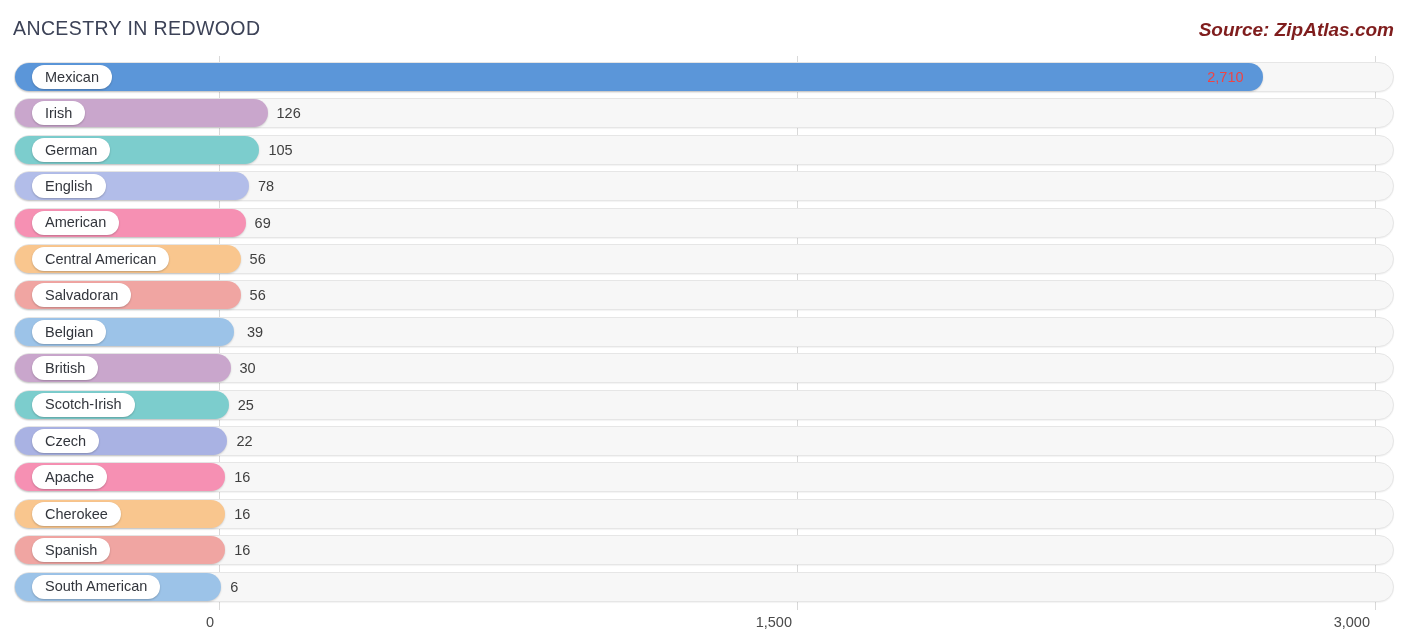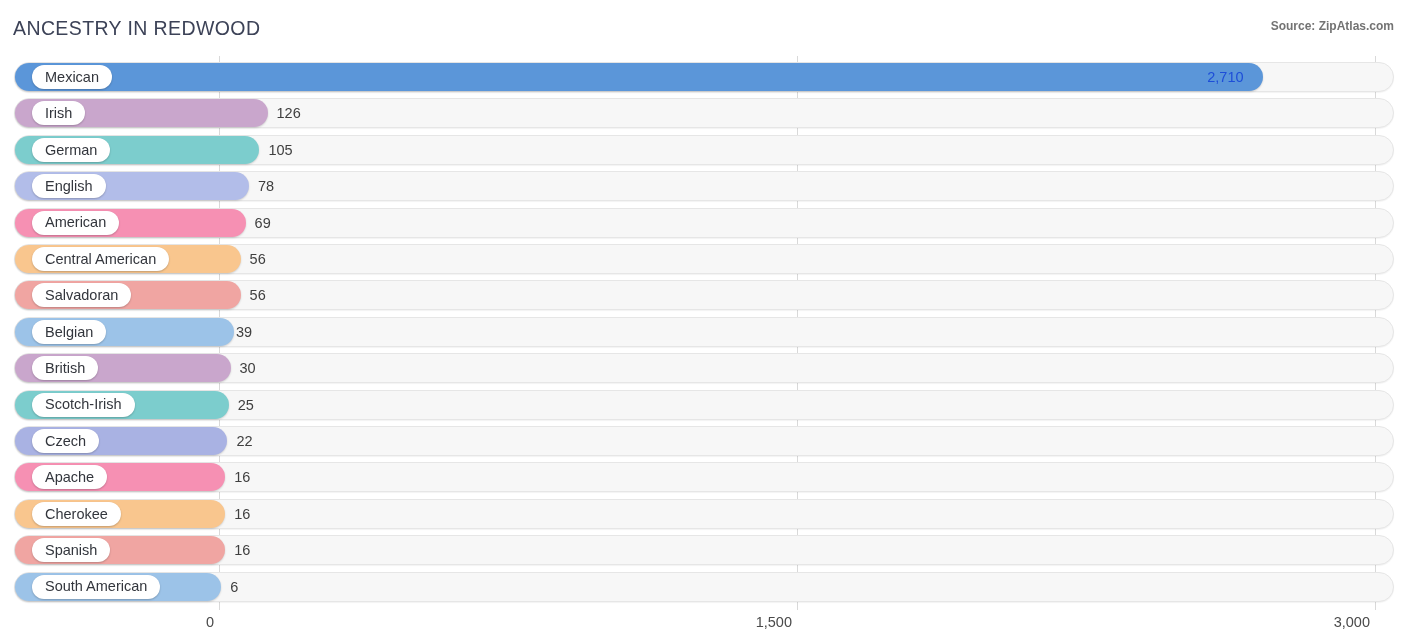--- a/index.html
+++ b/index.html
@@ -22,23 +22,24 @@
     left: 13px; top: 17px;
     font-size: 19.5px;
     letter-spacing: 0.4px;
     color: #3c4257;
     font-weight: 400;
     white-space: nowrap;
   }
   #source-note {
     position: absolute;
     right: 12px; top: 19px;
-    font-size: 12px;
+    font-size: 19px;
+    font-style: italic;
     font-weight: bold;
-    color: #737373;
+    color: #7f1d1d;
     white-space: nowrap;
   }
 
   
   #plot {
     position: absolute;
     left: 0; top: 56px;
     width: 1406px; height: 550px;
   }
   #gridlines { position: absolute; inset: 0; pointer-events: none; }
@@ -96,21 +97,21 @@
     display: flex; align-items: center;
     font-size: 14.5px;
     color: #3f3f3f;
     white-space: nowrap;
   }
   .value-in {
     position: absolute;
     top: 0; height: 30px;
     display: flex; align-items: center;
     font-size: 14.5px;
-    color: #1d4ed8;
+    color: #ef4444;
     white-space: nowrap;
   }
 
   
   #axis { position: absolute; left: 0; top: 606px; width: 1406px; height: 38px; }
   .tick-label {
     position: absolute;
     top: 8px;
     font-size: 14.5px;
     color: #4a4a4a;
@@ -189,21 +190,21 @@
             <span class="pill-label">Salvadoran</span>
           </div>
           <div class="value-out" style="left: 249.579px;">56</div>
         </div>
         <div class="row" style="top: 260.8px;">
           <div class="track"></div>
           <div class="bar" style="background: rgb(156, 195, 232); width: 219.028px;"></div>
           <div class="pill">
             <span class="pill-label">Belgian</span>
           </div>
-          <div class="value-out" style="left: 236px;">39</div>
+          <div class="value-out" style="left: 247px;">39</div>
         </div>
         <div class="row" style="top: 297.2px; border-radius: 6px;">
           <div class="track"></div>
           <div class="bar" style="background: rgb(201, 166, 204); width: 215.56px;"></div>
           <div class="pill">
             <span class="pill-label">British</span>
           </div>
           <div class="value-out" style="left: 239.56px;">30</div>
         </div>
         <div class="row" style="top: 333.6px;">

